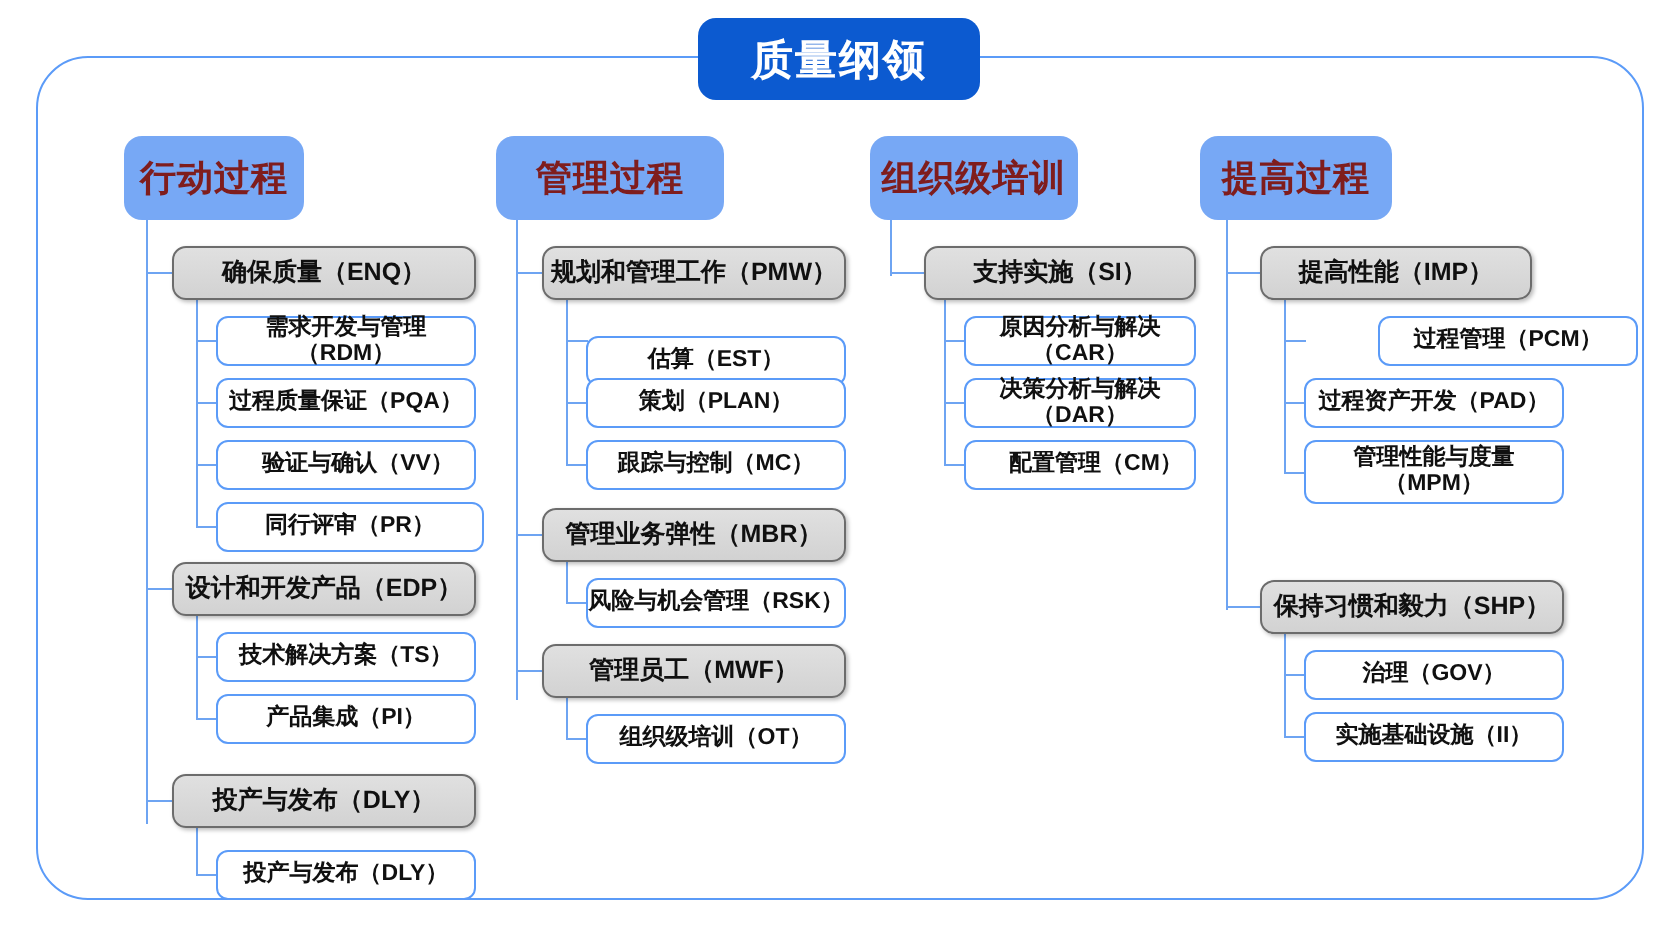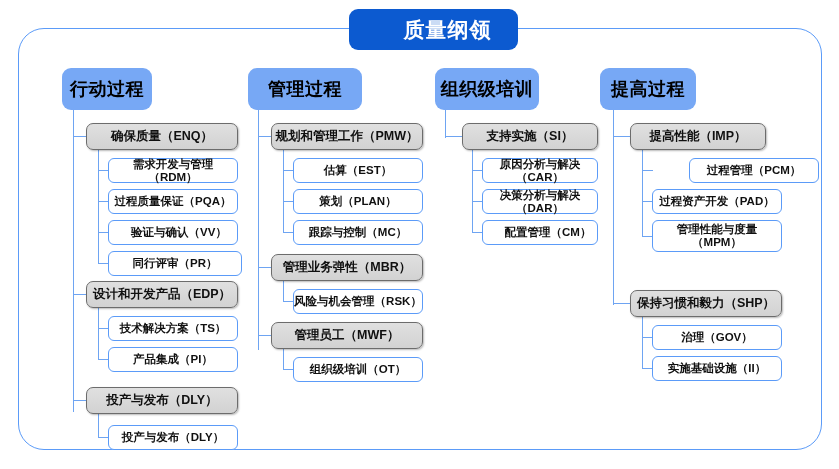--- a/index.html
+++ b/index.html
@@ -19,29 +19,28 @@
     background:transparent;
   }
 
   
   .root-title{
     position:absolute;left:349px;top:9px;width:141px;height:41px;
     background:#0c5ad0;border-radius:9px;
     display:flex;align-items:center;justify-content:center;
     color:#ffffff;font-size:21px;font-weight:700;letter-spacing:1px;
     z-index:6;
-    padding-left:28px;
   }
 
   
   .col-header{
     position:absolute;height:42px;
     background:#77a8f5;border-radius:9px;
     display:flex;align-items:center;justify-content:center;
-    color:#000000;font-size:18px;font-weight:700;letter-spacing:.5px;
+    color:#7f1d1d;font-size:18px;font-weight:700;letter-spacing:.5px;
     z-index:5;
   }
 
   
   .trunk{position:absolute;width:1.4px;background:#6ea4f2;z-index:1;}
   .stub{position:absolute;height:1.4px;background:#6ea4f2;z-index:1;}
   .sub-trunk{position:absolute;width:1.4px;background:#6ea4f2;z-index:1;}
   .sub-stub{position:absolute;height:1.4px;background:#6ea4f2;z-index:1;}
 
   
@@ -105,21 +104,21 @@
   <div class="sub-stub" style="left:98px;top:437px;width:11px;"></div>
   <div class="leaf-box" style="left:108px;top:425px;width:130px;">投产与发布（DLY）</div>
 
   <div class="col-header" style="left:248px;top:68px;width:114px;">管理过程</div>
   <div class="trunk" style="left:258px;top:110px;height:240px;"></div>
 
   <div class="stub" style="left:258px;top:136px;width:14px;"></div>
   <div class="group-box" style="left:271px;top:123px;width:152px;">规划和管理工作（PMW）</div>
   <div class="sub-trunk" style="left:283px;top:150px;height:83px;"></div>
   <div class="sub-stub" style="left:283px;top:170px;width:11px;"></div>
-  <div class="leaf-box" style="left:293px;top:158px;width:130px;">估算（EST）</div>
+  <div class="leaf-box" style="left:293px;top:168px;width:130px;">估算（EST）</div>
   <div class="sub-stub" style="left:283px;top:201px;width:11px;"></div>
   <div class="leaf-box" style="left:293px;top:189px;width:130px;">策划（PLAN）</div>
   <div class="sub-stub" style="left:283px;top:232px;width:11px;"></div>
   <div class="leaf-box" style="left:293px;top:220px;width:130px;">跟踪与控制（MC）</div>
 
   <div class="stub" style="left:258px;top:267px;width:14px;"></div>
   <div class="group-box" style="left:271px;top:254px;width:152px;">管理业务弹性（MBR）</div>
   <div class="sub-trunk" style="left:283px;top:281px;height:21px;"></div>
   <div class="sub-stub" style="left:283px;top:301px;width:11px;"></div>
   <div class="leaf-box" style="left:293px;top:289px;width:130px;">风险与机会管理（RSK）</div>

